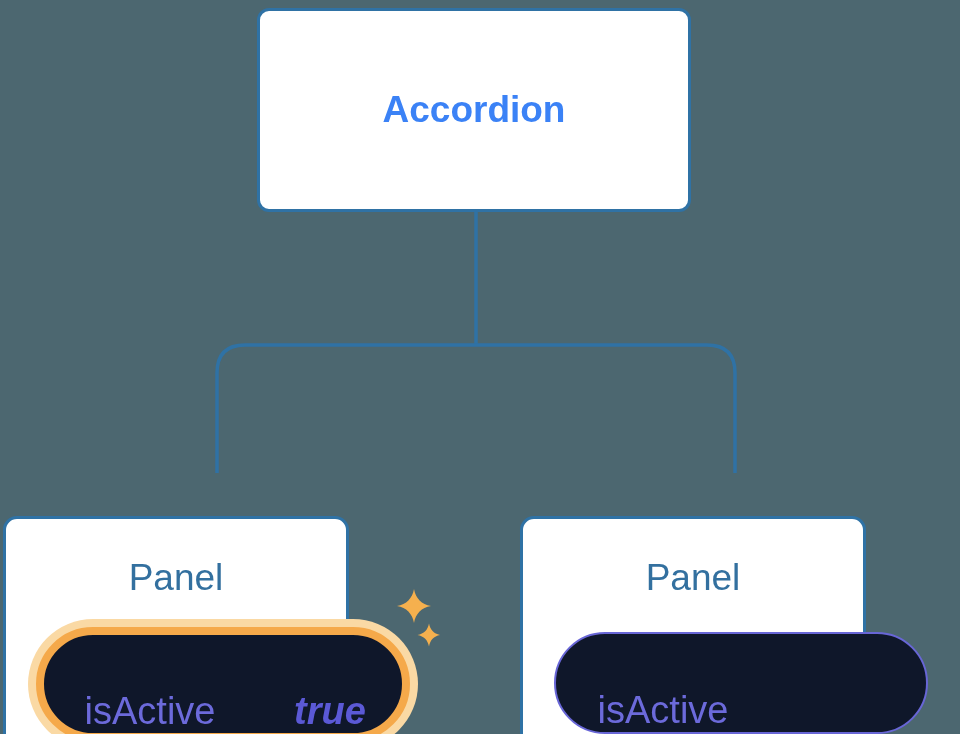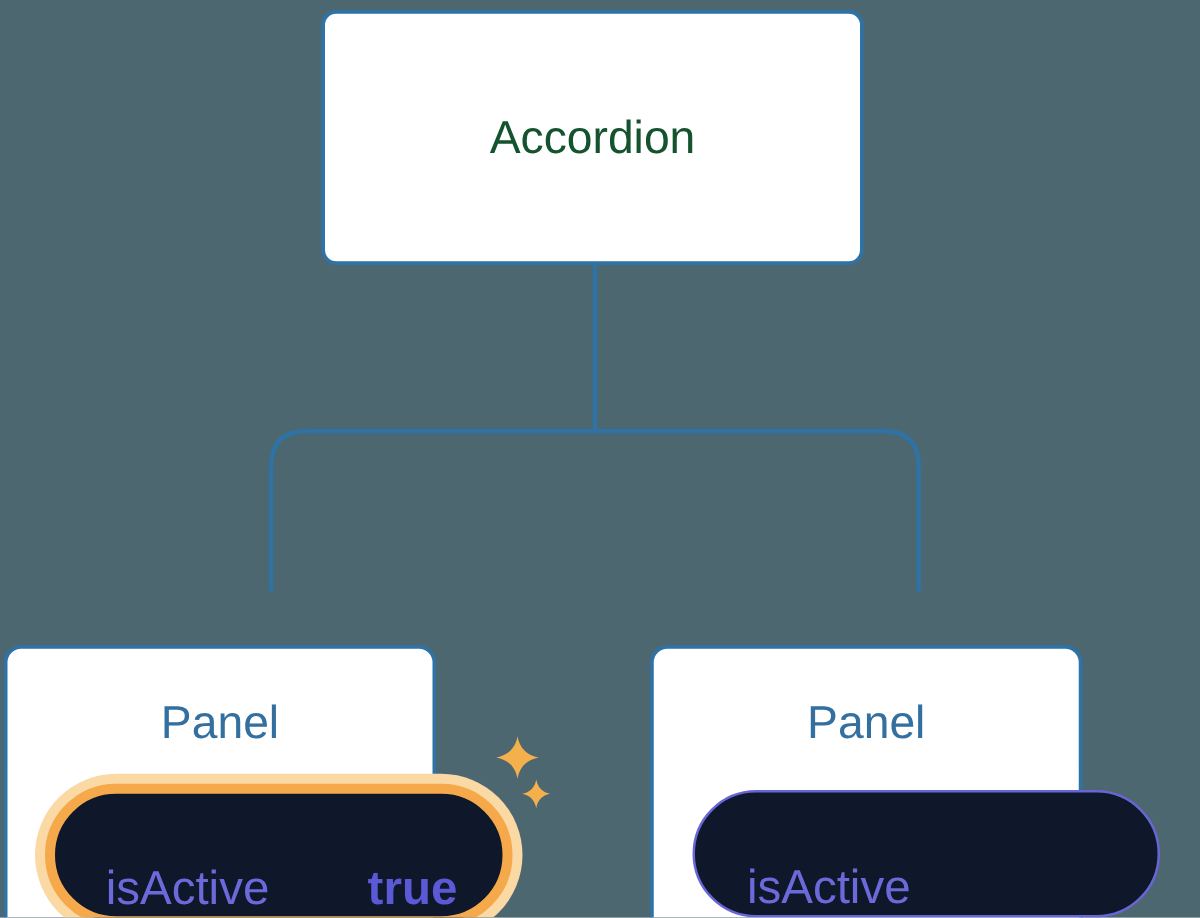--- a/index.html
+++ b/index.html
@@ -30,22 +30,22 @@
   .root-node {
     left: 257px; top: 8px;
     width: 434px; height: 204px;
     border-radius: 12px;
     display: flex;
     align-items: center;
     justify-content: center;
   }
   .node-label {
     font-size: 37px;
-    font-weight: 400;
-    color: #14532d;
+    font-weight: 700;
+    color: #3b82f6;
   }
   .panel {
     top: 500px;
     width: 346px; height: 256px;
     border-radius: 14px;
     margin-top: 16px;
   }
   .panel-left  { left: 3px; }
   .panel-right { left: 520px; }
   .panel-title {
@@ -83,20 +83,21 @@
     justify-content: center;
     font-size: 38px;
     color: #6C6ADB;
   }
   .pill-active .pill-key   { width: 212px; }
   .pill-inactive .pill-key { width: 214px; }
   .pill-value { flex: 1; }
   .pill-active .pill-value {
     font-weight: bold;
     color: #5B59D6;
+    font-style: italic;
   }
   .pill-divider { width: 2px; }
   .pill-active .pill-divider   { background: #F2A644; }
   .pill-inactive .pill-divider { background: #6866D6; }
   .sparkles {
     position: absolute;
     left: 382px; top: 69px;
     width: 52px; height: 60px;
     z-index: 2;
   }

